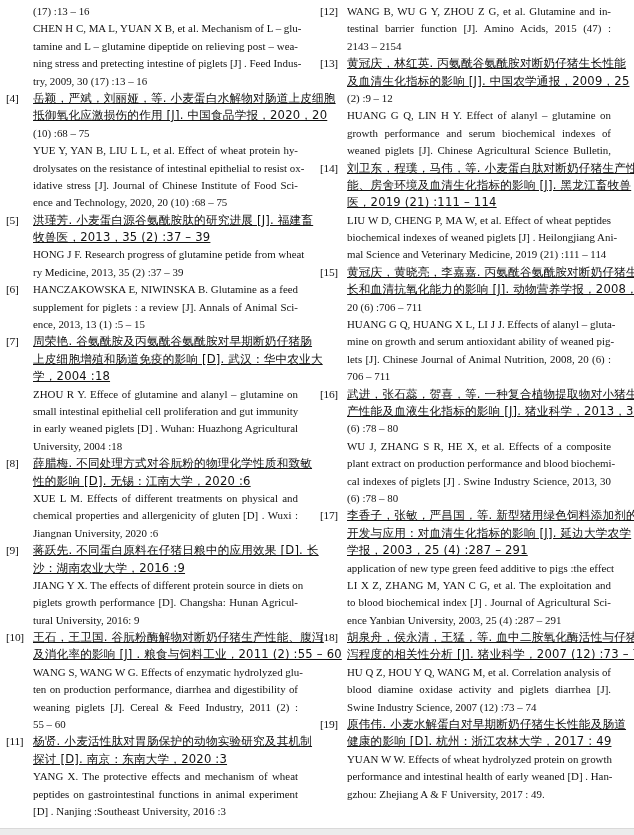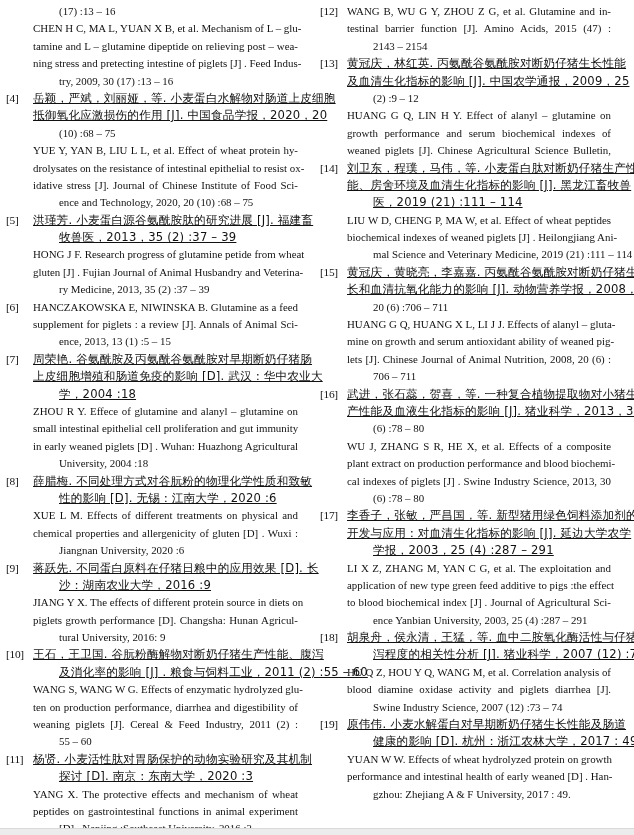--- a/index.html
+++ b/index.html
@@ -13,21 +13,21 @@
     .bottom-band { position: absolute; left: 0; top: 828px; width: 634px; height: 7px; background: #ececec; border-top: 1px solid #d9d9d9; }
     .col { position: absolute; top: 3px; }
     .col.left { left: 6px; width: 292px; }
     .col.right { left: 320px; width: 291px; }
     .ref { position: relative; padding-left: 27px; }
     .ref .num { position: absolute; left: 0; top: 0; font-size: 11.4px; line-height: 17.4px; letter-spacing: -0.3px; }
     .line {
       display: block; font-size: 10.9px; line-height: 17.4px; height: 17.4px;
       white-space: nowrap; text-align: justify; text-align-last: justify;
     }
-    .line.last { text-align-last: left; margin-left: 26px; }
+    .line.last { text-align-last: left; }
     .line.zh { font-family: "DejaVu Sans", sans-serif; font-size: 11.6px; letter-spacing: 0.2px; text-decoration: underline; }
     .cont { padding-left: 27px; }
   </style>
 </head>
 <body>
 
 <div class="page">
   <div class="col left" id="col-left">
       <div class="cont">
         <span class="line last">(17) :13 – 16</span>
@@ -44,21 +44,20 @@
         <span class="line">YUE Y, YAN B, LIU L L, et al.  Effect of wheat protein hy-</span>
         <span class="line">drolysates on the resistance of intestinal epithelial to resist ox-</span>
         <span class="line">idative stress  [J]. Journal of Chinese Institute of Food Sci-</span>
         <span class="line last">ence and Technology, 2020, 20 (10) :68 – 75</span>
       </div>
       <div class="ref">
         <span class="num">[5]</span>
         <span class="line zh">洪瑾芳. 小麦蛋白源谷氨酰胺肽的研究进展 [J]. 福建畜</span>
         <span class="line zh last">牧兽医，2013，35 (2) :37 – 39</span>
         <span class="line">HONG J F.  Research progress of glutamine petide from wheat</span>
-        <span class="line">gluten [J] . Fujian Journal of Animal Husbandry and Veterina-</span>
         <span class="line last">ry Medicine, 2013, 35 (2) :37 – 39</span>
       </div>
       <div class="ref">
         <span class="num">[6]</span>
         <span class="line">HANCZAKOWSKA E, NIWINSKA B. Glutamine as a feed</span>
         <span class="line">supplement for piglets : a review [J].  Annals of Animal Sci-</span>
         <span class="line last">ence, 2013, 13 (1) :5 – 15</span>
       </div>
       <div class="ref">
         <span class="num">[7]</span>
@@ -147,22 +146,22 @@
         <span class="line">WU J, ZHANG S R, HE X,  et al. Effects of a composite</span>
         <span class="line">plant extract on production performance and blood biochemi-</span>
         <span class="line">cal indexes of piglets [J] . Swine Industry Science,  2013, 30</span>
         <span class="line last">(6) :78 – 80</span>
       </div>
       <div class="ref">
         <span class="num">[17]</span>
         <span class="line zh">李香子，张敏，严昌国，等. 新型猪用绿色饲料添加剂的</span>
         <span class="line zh">开发与应用：对血清生化指标的影响 [J]. 延边大学农学</span>
         <span class="line zh last">学报，2003，25 (4) :287 – 291</span>
+        <span class="line">application of new type green feed additive to pigs :the effect</span>
         <span class="line">LI X Z, ZHANG M, YAN C G,  et al. The exploitation and</span>
-        <span class="line">application of new type green feed additive to pigs :the effect</span>
         <span class="line">to blood biochemical index [J] . Journal of Agricultural Sci-</span>
         <span class="line last">ence Yanbian University, 2003, 25 (4) :287 – 291</span>
       </div>
       <div class="ref">
         <span class="num">[18]</span>
         <span class="line zh">胡泉舟，侯永清，王猛，等. 血中二胺氧化酶活性与仔猪腹</span>
         <span class="line zh last">泻程度的相关性分析 [J]. 猪业科学，2007 (12) :73 – 74</span>
         <span class="line">HU Q Z, HOU Y Q, WANG M,  et al. Correlation analysis of</span>
         <span class="line">blood  diamine  oxidase  activity  and  piglets  diarrhea  [J].</span>
         <span class="line last">Swine Industry Science, 2007 (12) :73 – 74</span>

